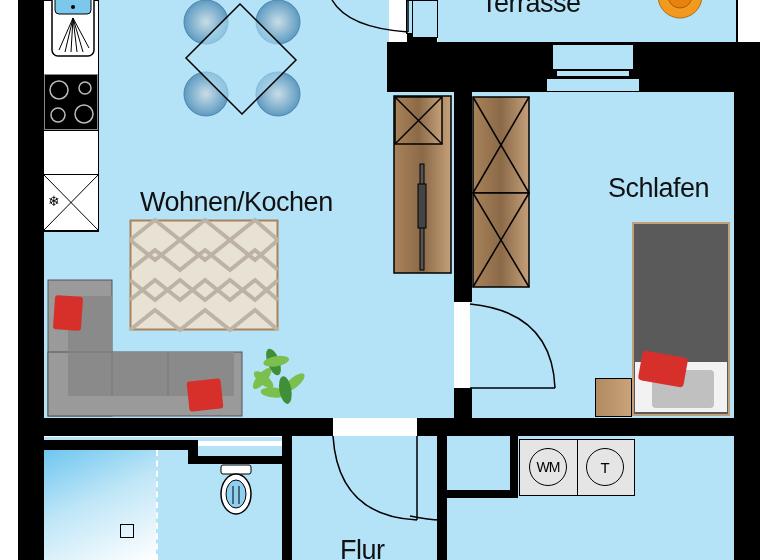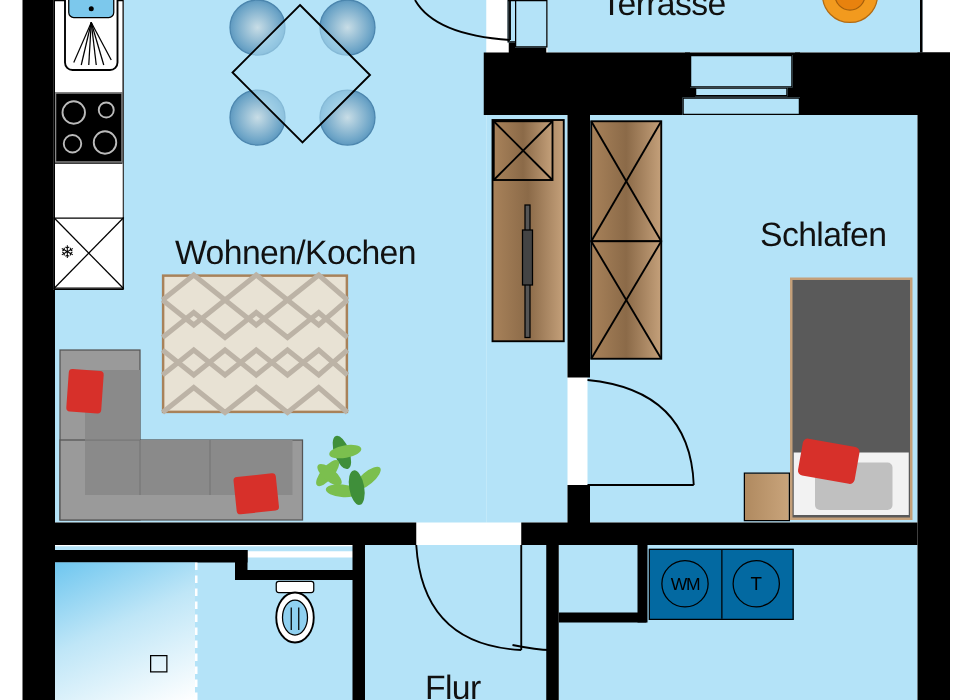--- a/index.html
+++ b/index.html
@@ -195,21 +195,21 @@
 <div class="abs" style="left:156px;top:450px;width:0;height:110px;border-left:2px dashed #fff;"></div>
 <div class="abs" style="left:120px;top:524px;width:14px;height:14px;border:1px solid #000;box-sizing:border-box;"></div>
 <svg width="36" height="52" style="left:218px;top:464px;">
   <rect x="3" y="1" width="30" height="9" rx="2" fill="#fff" stroke="#000"></rect>
   <ellipse cx="18" cy="30" rx="15" ry="20" fill="#fff" stroke="#000" stroke-width="1.5"></ellipse>
   <ellipse cx="18" cy="30" rx="10" ry="14" fill="#8fd0f0" stroke="#000"></ellipse>
   <line x1="15" y1="22" x2="15" y2="40" stroke="#000"></line>
   <line x1="21" y1="22" x2="21" y2="40" stroke="#000"></line>
 </svg>
 
-<div class="abs" style="left:519px;top:439px;width:116px;height:57px;background:#0369a1;border:1px solid #000;box-sizing:border-box;">
+<div class="abs" style="left:519px;top:439px;width:116px;height:57px;background:#e5e5e5;border:1px solid #000;box-sizing:border-box;">
   <div class="abs" style="left:57px;top:0;width:1px;height:55px;background:#000;"></div>
   <div class="abs" style="left:9px;top:8px;width:38px;height:38px;border:1.5px solid #000;border-radius:50%;box-sizing:border-box;display:flex;align-items:center;justify-content:center;font-size:14px;letter-spacing:-1px;">
     <span>WM</span>
   </div>
   <div class="abs" style="left:66px;top:8px;width:38px;height:38px;border:1.5px solid #000;border-radius:50%;box-sizing:border-box;display:flex;align-items:center;justify-content:center;font-size:15px;">
     <span>T</span>
   </div>
 </div>
 
 <div class="label" style="left:481px;top:-12px;">Terrasse</div>

